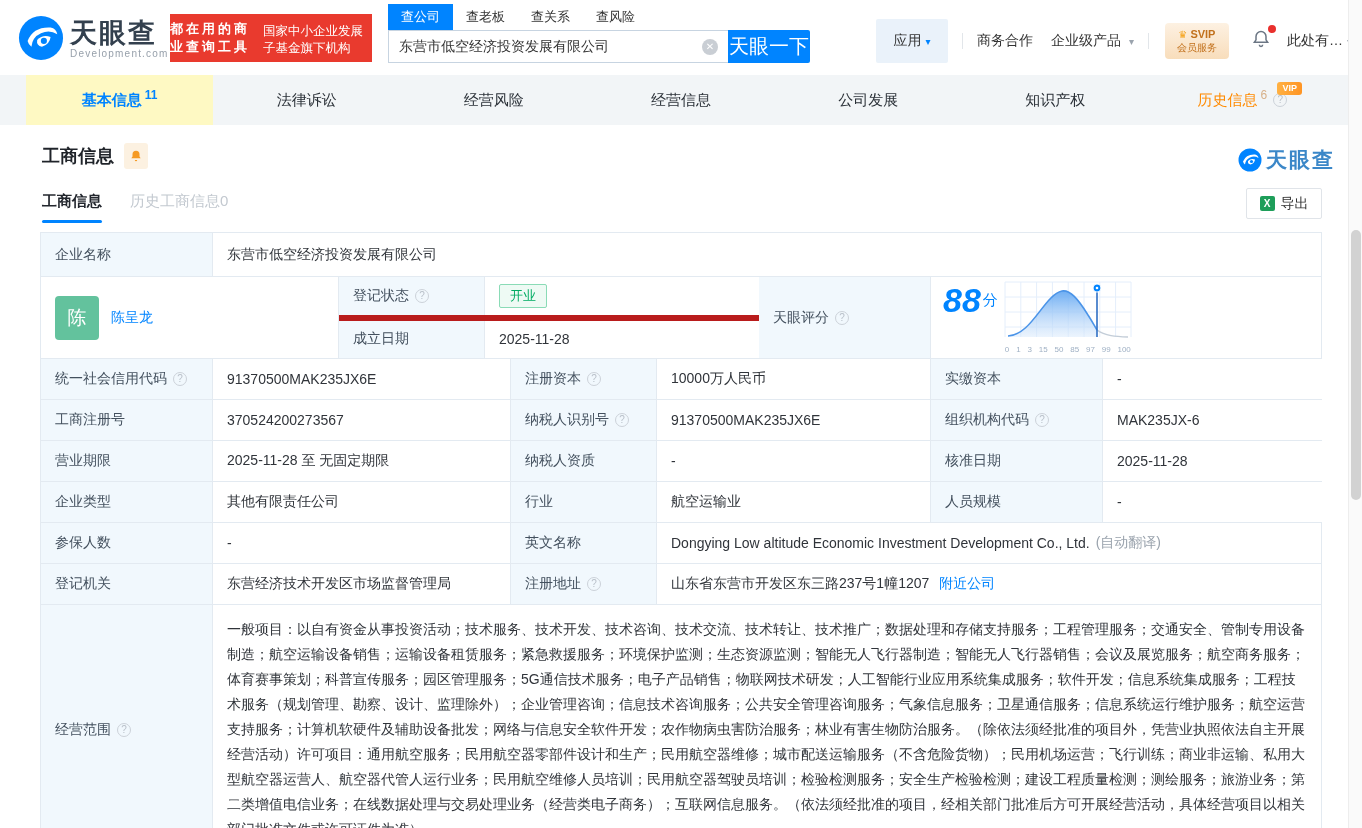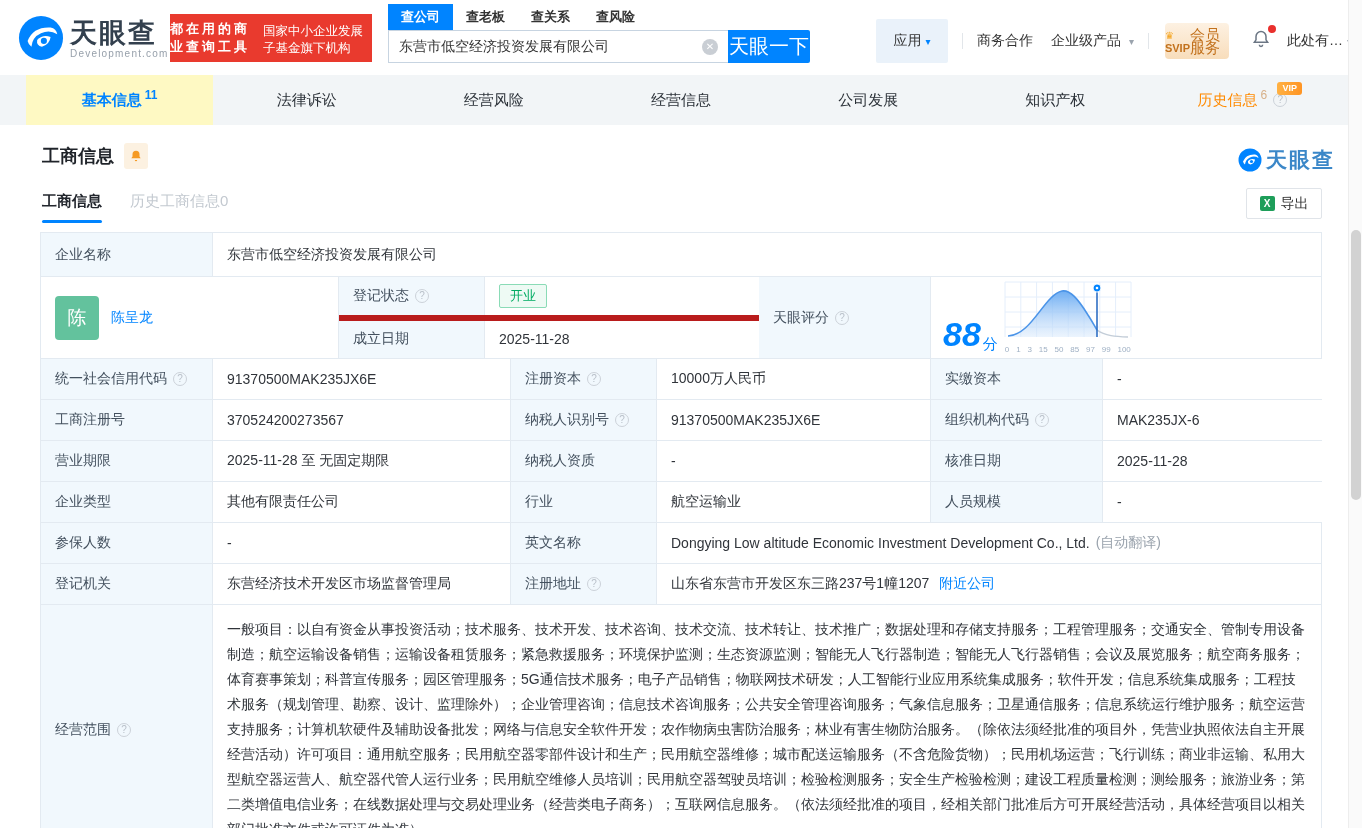--- a/index.html
+++ b/index.html
@@ -14,44 +14,44 @@
   .logo-text { margin-left:6px; }
   .logo-title { font-size:27px; font-weight:bold; color:#33404e; letter-spacing:2px; line-height:30px; }
   .logo-sub { font-size:10px; color:#97a0ab; letter-spacing:1.2px; }
   .promo { position:absolute; left:170px; top:14px; width:202px; height:48px; background:#e93a2e; color:#fff;
            display:flex; justify-content:center; align-items:center; }
   .promo-line1 { font-size:13px; letter-spacing:3px; font-weight:bold; }
   .promo-line2 { font-size:12.5px; margin-top:3px; }
 
   .search-area { position:absolute; left:388px; top:4px; }
   .search-tabs { display:flex; font-size:13px; }
-  .search-tab { padding:4px 13px; color:#333; cursor:pointer;font-weight:bold; }
+  .search-tab { padding:4px 13px; color:#333; cursor:pointer; }
   .search-tab.active { background:#0084ff; color:#fff; }
   .search-row { display:flex; margin-top:0px; }
   .search-input-wrap { position:relative; }
   .search-input { width:340px; height:33px; border:1px solid #c7d4e1; border-right:none; padding:0 34px 0 10px;
                   font-size:14px; color:#333; outline:none; font-family:inherit; }
   .clear-btn { position:absolute; right:10px; top:9px; width:16px; height:16px; border-radius:50%; background:#c9ced4;
                color:#fff; font-size:10px; line-height:16px; text-align:center; cursor:pointer; }
   .search-btn { width:82px; height:33px; background:#0084ff; color:#fff; font-size:20px; border:none;
                 border-radius:0 2px 2px 0; cursor:pointer; font-family:inherit; }
 
   .top-nav { position:absolute; top:24px; left:876px; height:34px; display:flex; align-items:center; }
   .nav-apps { width:72px; height:44px; background:#eaf2fa; border-radius:2px; display:flex; align-items:center;
               justify-content:center; font-size:14px; color:#333; cursor:pointer; }
   .caret { font-size:10px; color:#0084ff; margin-left:4px; }
   .caret.gray { color:#9aa3ad; }
   .nav-sep { width:1px; height:16px; background:#e2e6ea; margin:0 14px; }
   .nav-link { font-size:14px; color:#333; cursor:pointer; white-space:nowrap; }
   .nav-link + .nav-link { margin-left:18px; }
   .svip-badge { width:64px; height:36px; border-radius:4px; background:linear-gradient(180deg,#fdf1e2,#f8ddbb);
-                display:flex; align-items:center; justify-content:center; cursor:pointer; margin:0 2px; }
+                display:flex; flex-direction:column; align-items:center; justify-content:center; cursor:pointer; margin:0 2px; }
   .svip-line1 { font-size:11px; font-weight:bold; color:#c2711c; line-height:12px; }
   .svip-line1 .crown { color:#f5a623; font-size:10px; }
-  .svip-line2 { font-size:15px; color:#c2711c; line-height:13px; }
+  .svip-line2 { font-size:10px; color:#c2711c; line-height:13px;font-family:Liberation Serif, serif; }
   .bell-wrap { position:relative; margin:0 16px 0 20px; cursor:pointer; }
   .bell-svg { width:20px; height:20px; }
   .red-dot { position:absolute; top:-4px; right:-5px; width:8px; height:8px; border-radius:50%; background:#e9302d; }
   .account { display:flex; align-items:center; font-size:14px; color:#333; cursor:pointer; white-space:nowrap; }
 
   
   .main-tabs { position:absolute; top:75px; left:0; width:1362px; height:50px; background:#f2f5f7; display:flex; padding:0 26px; }
   .main-tab { flex:1; display:flex; align-items:center; justify-content:center; font-size:15px; color:#2b3138;
               cursor:pointer; position:relative; }
   .main-tab.active { background:#fef9c3; color:#0084ff; font-weight:bold; }
@@ -96,21 +96,21 @@
   .row-name { min-height:44px; }
   .row-legal { min-height:82px; }
   .legal-mid { width:420px; flex:none; display:flex; flex-direction:column; }
   .legal-mid .half { display:flex; flex:1; }
   .legal-mid .half:first-child { border-bottom:6px solid #b91c1c; }
   .avatar { width:44px; height:44px; background:#63c29d; border-radius:4px; color:#fff; font-size:19px; display:flex;
             align-items:center; justify-content:center; cursor:pointer; flex:none; }
   .link { color:#0084ff; cursor:pointer; text-decoration:none; }
   .legal-name { margin-left:12px; }
   .status-badge { color:#00ab62; border:1px solid #8adbb6; background:#eefaf4; border-radius:2px; padding:2px 10px; font-size:13px; }
-  .score-cell { padding:4px 8px 4px 12px; display:flex; align-items:flex-end; }
+  .score-cell { padding:4px 8px 4px 12px; display:flex; align-items:flex-start; }
   .score-num { font-size:34px; font-weight:bold; color:#0084ff; font-style:italic; }
   .score-unit { font-size:15px; color:#0084ff; margin:10px 6px 0 2px; }
   .score-chart { width:128px; }
   .tick-row { display:flex; justify-content:space-between; font-size:8px; color:#9fb0c4; margin-top:-1px; padding:0 1px; }
   .gray-note { color:#9aa3ad; margin-left:6px; }
   .near-link { margin-left:10px; }
   .scope-row { min-height:224px; }
   .scope-text { line-height:25px; padding:12px 14px; display:block; }
 
   .scrollbar { position:absolute; right:0; top:0; width:14px; height:828px; background:#fafafa; border-left:1px solid #ededed; }

